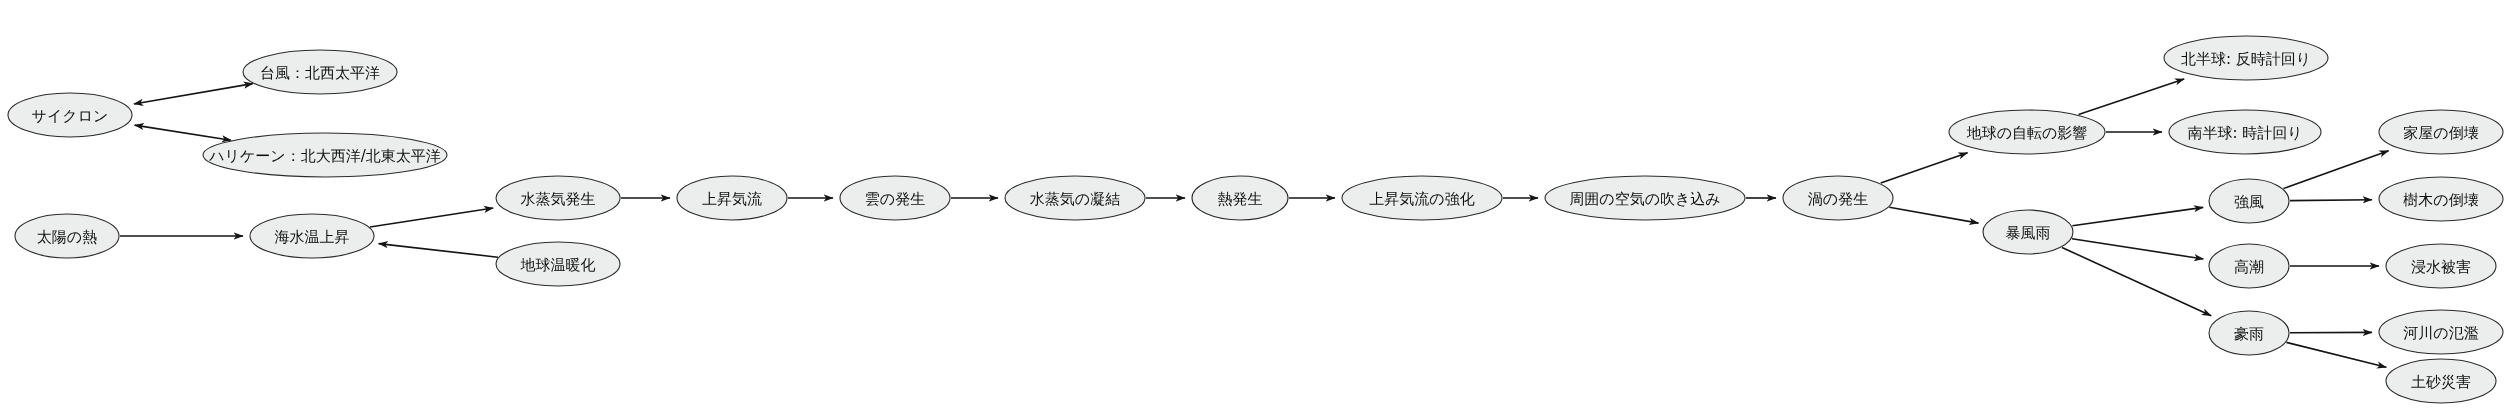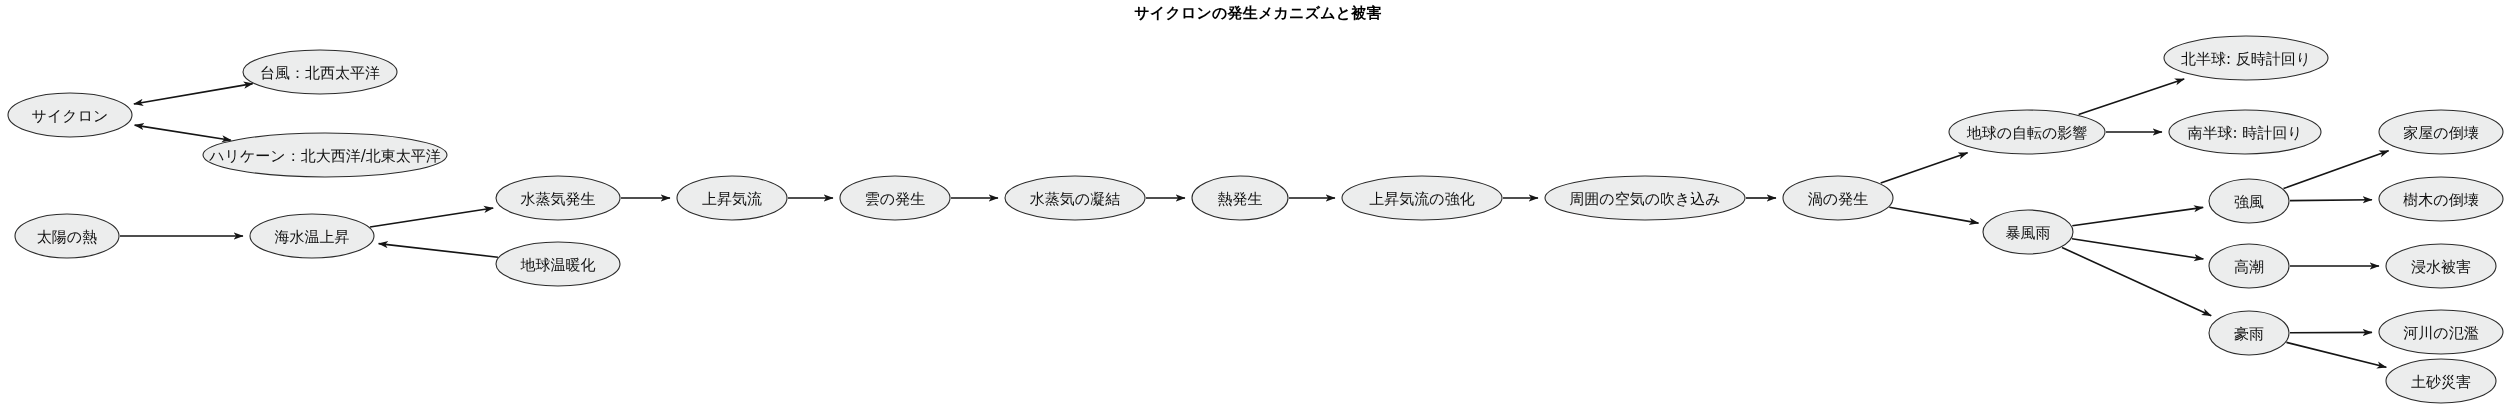--- a/index.html
+++ b/index.html
@@ -11,21 +11,20 @@
   svg{position:absolute;left:0;top:0;}
   .node-ell{fill:#eceded;stroke:#2b2b2b;stroke-width:1.1;}
   .node-lbl{font-family:"DejaVu Sans","Liberation Sans",sans-serif;
             font-size:15px;fill:#101010;text-anchor:middle;dominant-baseline:middle;}
   .edge{stroke:#151515;stroke-width:1.6;fill:none;}
 </style>
 </head>
 <body>
 
 <div id="stage">
-  <div class="title">サイクロンの発生メカニズムと被害</div>
   <svg id="graph" width="2516" height="413">
     <defs>
       <marker id="ah" markerWidth="11" markerHeight="11" refX="9.4" refY="4" orient="auto" markerUnits="userSpaceOnUse">
         <path d="M0,0.4 L10,4 L0,7.6 L2.6,4 Z" fill="#151515"></path>
       </marker>
       <marker id="ahs" markerWidth="11" markerHeight="11" refX="1.0" refY="4" orient="auto" markerUnits="userSpaceOnUse">
         <path d="M10,0.4 L0,4 L10,7.6 L7.4,4 Z" fill="#151515"></path>
       </marker>
     </defs>
     <g id="edge-layer">

